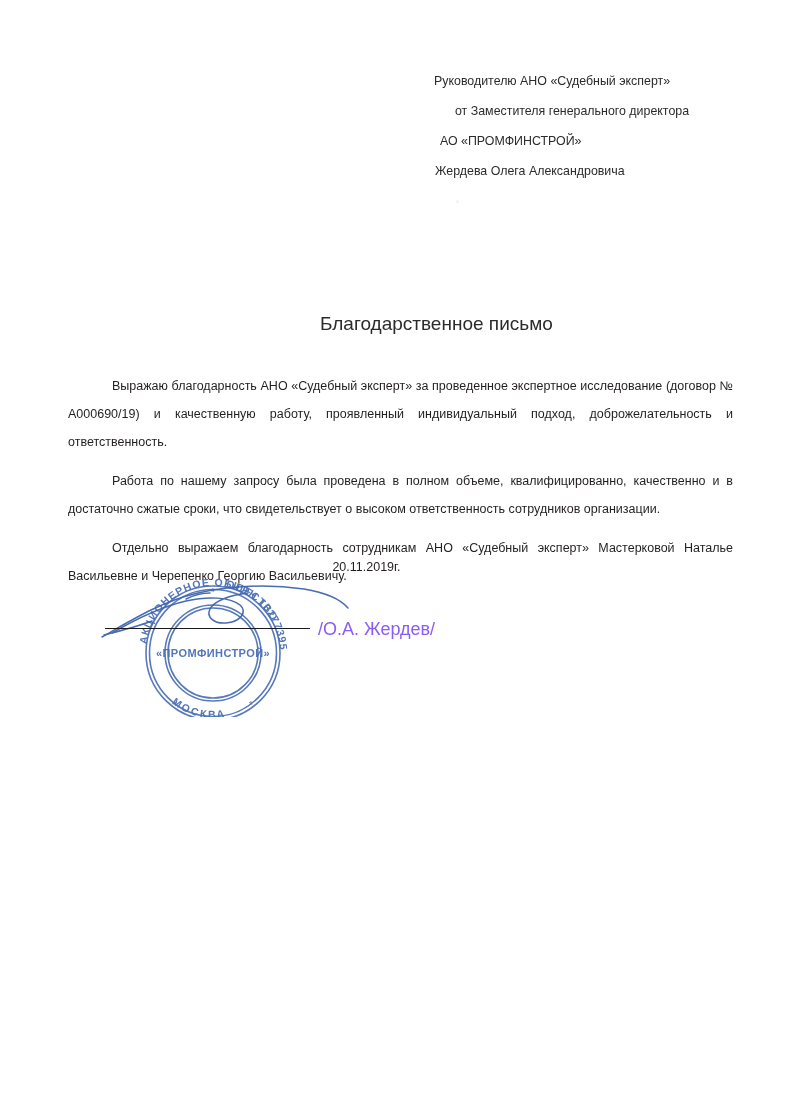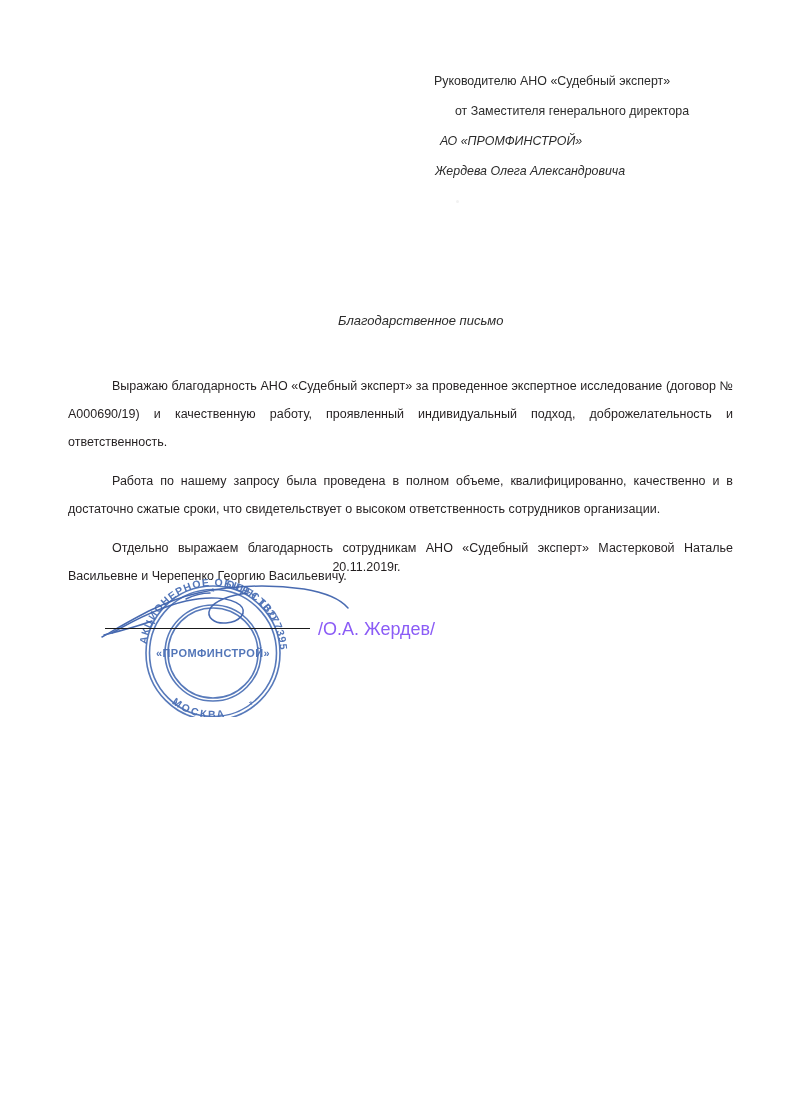--- a/index.html
+++ b/index.html
@@ -27,42 +27,41 @@
     width: 300px;
   }
   .addressee-line {
     font-size: 12.4px;
     line-height: 30px;
     color: #2b2b2b;
     white-space: nowrap;
   }
   .addressee-line.indent-1 { padding-left: 0px; }
   .addressee-line.indent-2 { padding-left: 0px; margin-left: 21px; }
-  .addressee-line.indent-3 { padding-left: 6px; font-style: italic; }
-  .addressee-line.indent-4 { padding-left: 1px; font-style: italic; }
+  .addressee-line.indent-3 { padding-left: 6px; }
+  .addressee-line.indent-4 { padding-left: 1px; }
 
   .faint-mark {
     position: absolute;
     left: 456px;
     top: 200px;
     width: 3px;
     height: 3px;
     border-radius: 50%;
     background: #f2f2f2;
   }
 
   
   .doc-title {
     position: absolute;
-    left: 338px;
+    left: 320px;
     top: 313px;
-    font-size: 13px;
+    font-size: 19px;
     color: #2b2b2b;
     white-space: nowrap;
-    font-style: italic;
   }
 
   
   .body-block {
     position: absolute;
     left: 68px;
     top: 372px;
     width: 665px;
   }
   .para {

